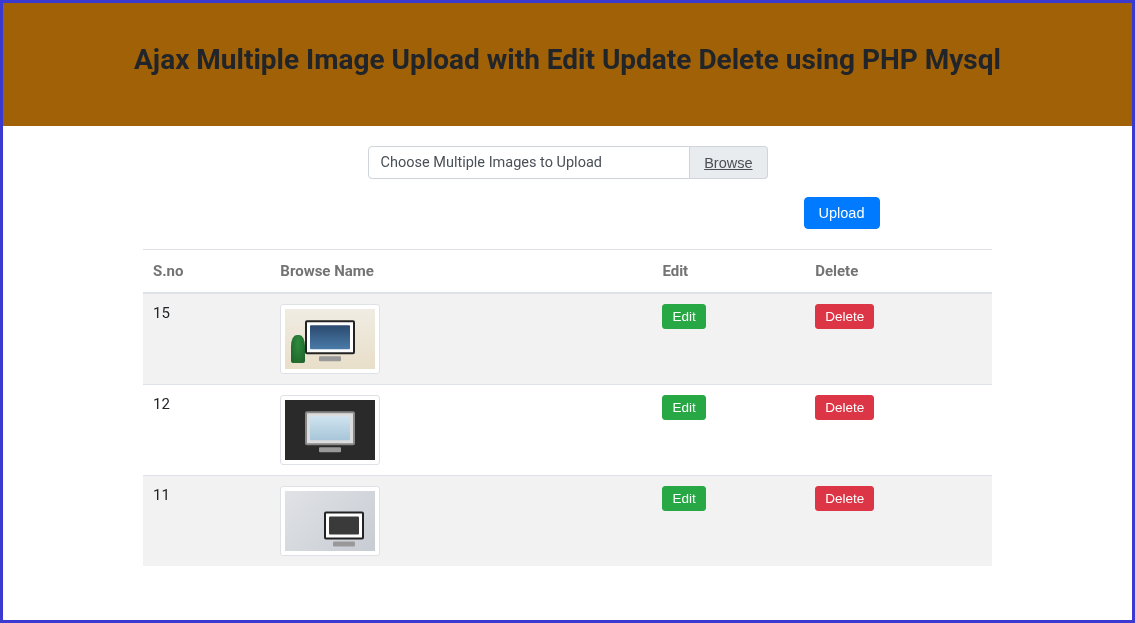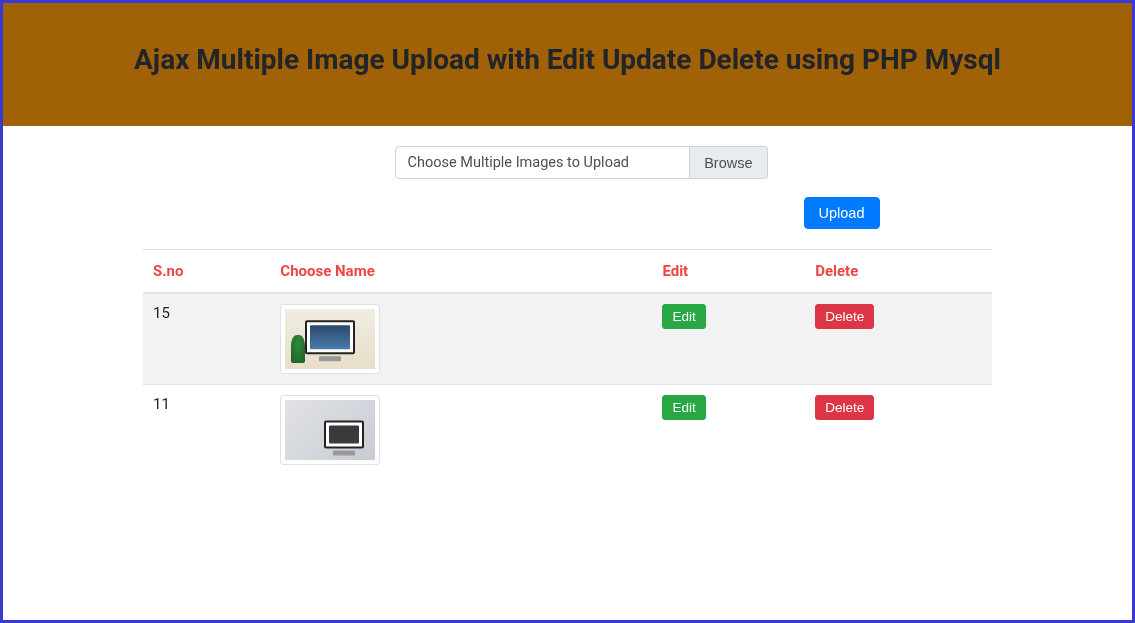--- a/index.html
+++ b/index.html
@@ -39,31 +39,31 @@
       width: 400px;
     }
     .file-text {
       flex: 1;
       border: 1px solid #ced4da;
       border-radius: 4px 0 0 4px;
       padding: 7px 12px;
       font-size: 14.5px;
       color: #495057;
       background: #fff;
-      margin-left: 27px;
     }
     .file-browse {
       border: 1px solid #ced4da;
       border-left: none;
       background: #e9ecef;
       padding: 7px 14px;
       font-size: 14.5px;
       color: #495057;
       border-radius: 0 4px 4px 0;
       cursor: pointer;
+      text-decoration: underline;
     }
     .upload-row {
       display: flex;
       justify-content: flex-end;
       max-width: 624px;
       margin: 0 auto 20px;
     }
     .btn {
       display: inline-block;
       font-size: 14.5px;
@@ -92,21 +92,21 @@
       border-color: #dc3545;
     }
     table {
       width: 100%;
       border-collapse: collapse;
     }
     thead th {
       text-align: left;
       font-weight: 700;
       font-size: 15px;
-      color: #ef4444;
+      color: #737373;
       padding: 12px 10px;
       border-top: 1px solid #dee2e6;
       border-bottom: 2px solid #dee2e6;
     }
     tbody td {
       padding: 10px;
       border-top: 1px solid #dee2e6;
       font-size: 15px;
       color: #212529;
       vertical-align: top;
@@ -216,21 +216,21 @@
   </div>
 
   <div class="upload-row">
     <button class="btn btn-primary">Upload</button>
   </div>
 
   <table>
     <thead>
       <tr>
         <th>S.no</th>
-        <th>Choose Name</th>
+        <th>Browse Name</th>
         <th>Edit</th>
         <th>Delete</th>
       </tr>
     </thead>
     <tbody>
       <tr>
         <td>15</td>
         <td>
           <div class="thumb">
             <div class="thumb-inner thumb-15">
@@ -242,20 +242,38 @@
           </div>
         </td>
         <td>
           <button class="btn btn-sm btn-success">Edit</button>
         </td>
         <td>
           <button class="btn btn-sm btn-danger">Delete</button>
         </td>
       </tr>
       <tr>
+        <td>12</td>
+        <td>
+          <div class="thumb">
+            <div class="thumb-inner thumb-12">
+              <div class="monitor" style="border-color:#888;background:#ddd;">
+                  <div class="screen" style="background:linear-gradient(180deg,#cfe3ef,#a7c6d9);"></div>
+                </div>
+            </div>
+          </div>
+        </td>
+        <td>
+          <button class="btn btn-sm btn-success">Edit</button>
+        </td>
+        <td>
+          <button class="btn btn-sm btn-danger">Delete</button>
+        </td>
+      </tr>
+      <tr>
         <td>11</td>
         <td>
           <div class="thumb">
             <div class="thumb-inner thumb-11">
               <div class="monitor" style="left:65%;top:60%;width:40px;height:28px;">
                   <div class="screen" style="background:#3a3a3a;"></div>
                 </div>
             </div>
           </div>
         </td>

